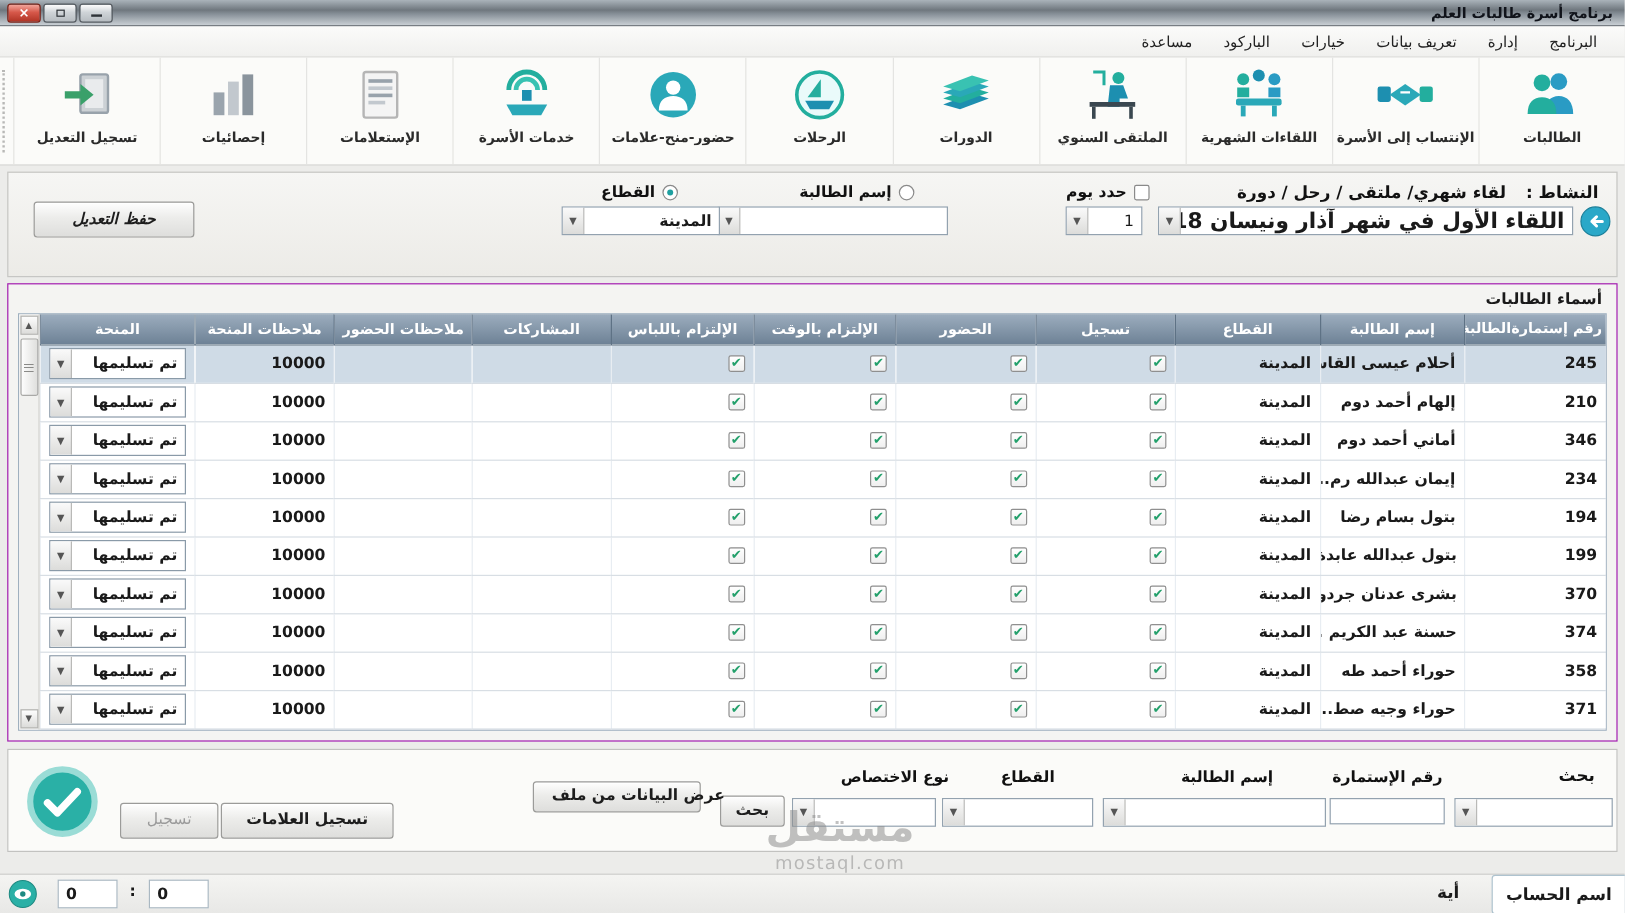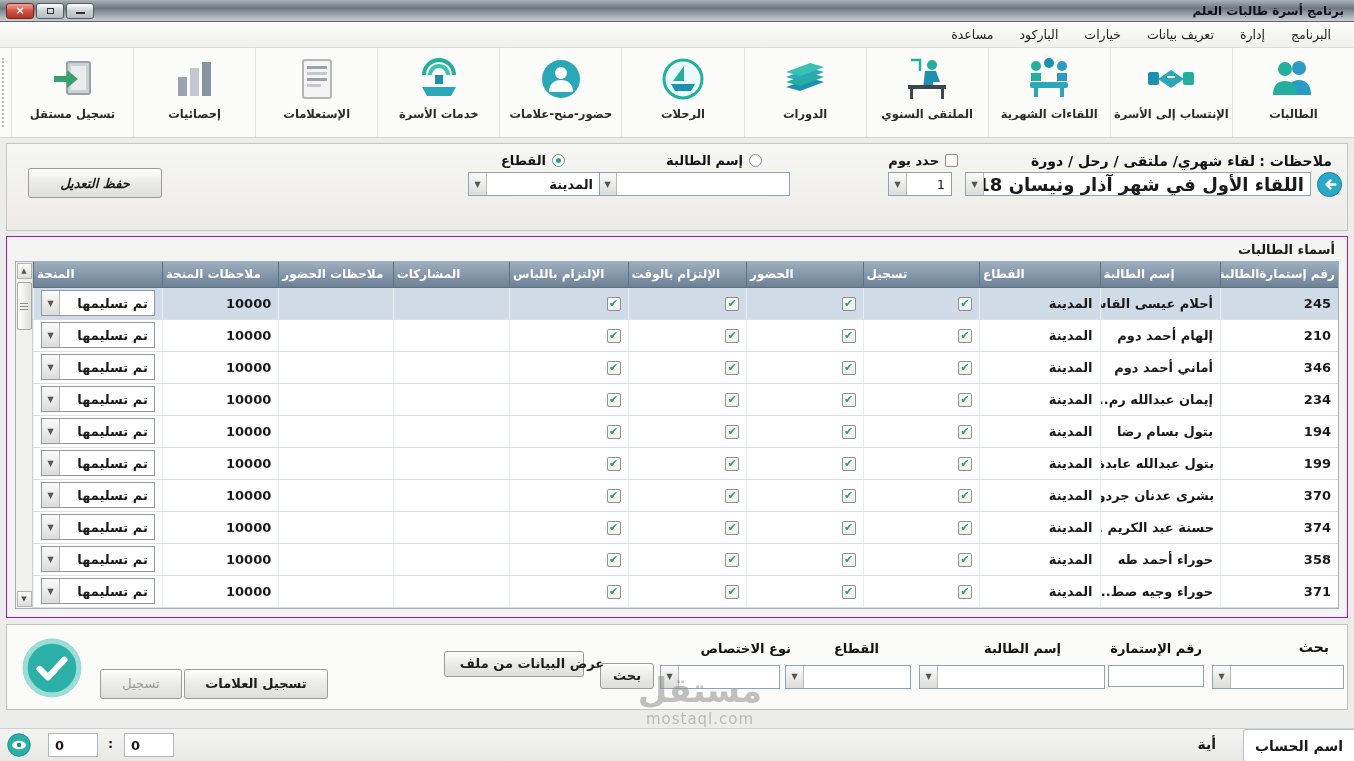--- a/index.html
+++ b/index.html
@@ -41,21 +41,21 @@
 
   
   .filter-panel{position:relative;margin:5px 6px 0 6px;height:88px;border:1px solid #c6c6c4;background:linear-gradient(#f6f6f4,#ecebe7);}
   .fp{position:absolute;}
 
   
   .grid-panel{margin:5px 6px 0 6px;border:1px solid #a21caf;background:#f4f4f2;padding:3px 8px 8px 8px;}
   .grid-title{font-weight:bold;font-size:13px;padding:2px 4px 4px 4px;}
   .grid-wrap{display:flex;direction:rtl;border:1px solid #9fb0bf;background:#fff;}
   table.grid{border-collapse:collapse;table-layout:fixed;width:100%;direction:rtl;}
-  table.grid th{background:linear-gradient(#9cadbe,#6d8195);color:#fff;font-weight:bold;font-size:12px;height:25px;border-left:1px solid #5e7285;border-bottom:1px solid #5e7285;white-space:nowrap;overflow:hidden;padding:0 3px;text-align:left;cursor:default;}
+  table.grid th{background:linear-gradient(#9cadbe,#6d8195);color:#fff;font-weight:bold;font-size:12px;height:25px;border-left:1px solid #5e7285;border-bottom:1px solid #5e7285;white-space:nowrap;overflow:hidden;padding:0 3px;text-align:center;cursor:default;}
   table.grid td{height:32px;background:#fff;border-bottom:1px solid #d8dee4;border-left:1px solid #e8edf2;font-weight:bold;font-size:13px;white-space:nowrap;overflow:hidden;padding:0 7px;text-align:right;}
   table.grid tr.selected td{background:#cfdbe6;}
   td.cell-check{text-align:center;padding:0;}
   .gridcheck{width:14px;height:14px;border:1px solid #8f8f8f;background:linear-gradient(#fff,#efefef);display:inline-flex;align-items:center;justify-content:center;font-size:11px;color:#23a06b;font-weight:bold;border-radius:2px;vertical-align:middle;}
   td.cell-combo{padding:2px 4px;}
   .grant-combo{height:26px;border-color:#8a9aa8;}
   .grant-combo .ctxt{font-size:13px;font-weight:bold;}
   td.num{font-size:14px;margin-left:16px;}
   td.notes{padding-left:0;padding-right:14px;}
 
@@ -231,27 +231,27 @@
         <div class="tlabel">إحصائيات</div>
       </div>
       <div class="tool">
         <div class="ticon">
           <svg width="48" height="48" viewBox="0 0 48 48">
             <rect x="18" y="7" width="23" height="32" rx="2" fill="#ccd1d5" stroke="#98a2ab" stroke-width="2"></rect>
             <rect x="22" y="11" width="15" height="24" fill="#e9ebed"></rect>
             <path d="M5 21 h13 v-6 l11 9 -11 9 v-6 h-13 z" fill="#3aa06a"></path>
           </svg>
         </div>
-        <div class="tlabel">تسجيل مستقل</div>
+        <div class="tlabel">تسجيل التعديل</div>
       </div>
       <div class="toolgrip"></div>
     </div>
 
   <div class="filter-panel">
-    <span class="fp flabel" style="right:15px;top:9px;font-size:14px;">ملاحظات :</span>
+    <span class="fp flabel" style="right:15px;top:9px;font-size:14px;">النشاط :</span>
     <span class="fp flabel" style="right:92px;top:9px;font-size:14px;">لقاء شهري/ ملتقى / رحل / دورة</span>
 
     <div class="fp" style="right:4px;top:27px;">
       <svg width="27" height="27" viewBox="0 0 28 28">
           <circle cx="14" cy="14" r="12.5" fill="#2aa8c8" stroke="#1b7f99"></circle>
           <path d="M20 14 h-9 m0 0 l4 -4 m-4 4 l4 4" stroke="#fff" stroke-width="2.6" fill="none" stroke-linecap="round"></path>
         </svg>
     </div>
     <div class="fp combo" style="right:36px;top:28px;width:346px;">
       <span class="ctxt" style="font-weight:bold;font-size:18px;">اللقاء الأول في شهر آذار ونيسان 2018</span>

